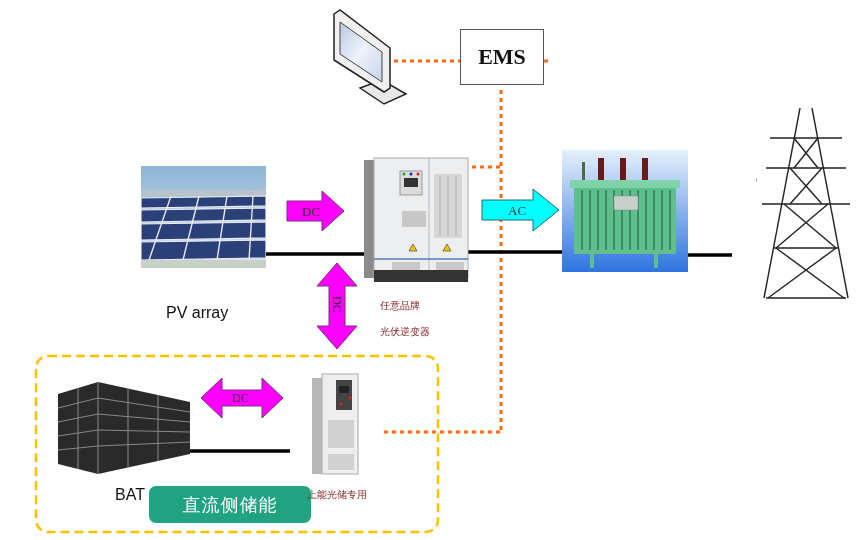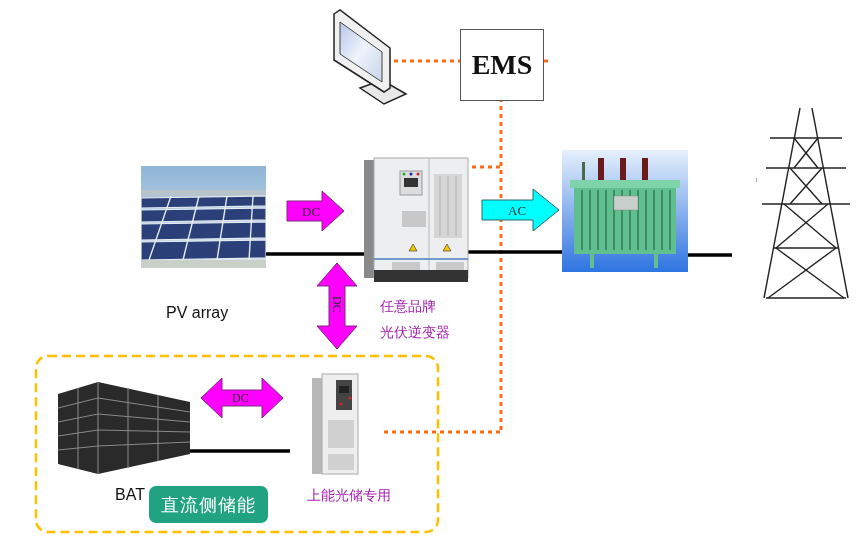--- a/index.html
+++ b/index.html
@@ -1,22 +1,22 @@
 <!DOCTYPE html>
 <html><head>
   <meta charset="utf-8">
   <style>
     html, body { margin: 0; padding: 0; background: #ffffff; }
     body { width: 862px; height: 540px; position: relative; overflow: hidden; font-family: "Liberation Serif", serif; }
     .abs { position: absolute; }
     svg.layer { position: absolute; left: 0; top: 0; }
     .serif-label { font-family: Liberation Sans, sans-serif; font-size: 16px; color: #111; }
-    .cjk-label { font-family: Liberation Serif, serif; font-size: 14px; color: #a21caf; line-height: 26px; }
-    .ems-box { left: 460px; top: 29px; width: 84px; height: 72px; border: 1.5px solid #555; background: #fff; box-sizing: border-box; display: flex; align-items: center; justify-content: center; font-family: "Liberation Serif", serif; font-weight: bold; font-size: 28px; color: #111; }
-    .badge { left: 149px; top: 486px; width: 119px; height: 37px; background: #21a382; border-radius: 7px; color: #fff; font-family: "DejaVu Sans", sans-serif; font-size: 18px; display: flex; align-items: center; justify-content: center; letter-spacing: 1px; }
+    .cjk-label { font-family: Liberation Mono, monospace; font-size: 10px; color: #7f1d1d; line-height: 26px; }
+    .ems-box { left: 460px; top: 29px; width: 84px; height: 56px; border: 1.5px solid #555; background: #fff; box-sizing: border-box; display: flex; align-items: center; justify-content: center; font-family: "Liberation Serif", serif; font-weight: bold; font-size: 22px; color: #111; }
+    .badge { left: 149px; top: 486px; width: 162px; height: 37px; background: #21a382; border-radius: 7px; color: #fff; font-family: "DejaVu Sans", sans-serif; font-size: 18px; display: flex; align-items: center; justify-content: center; letter-spacing: 1px; }
   </style>
 </head>
 <body>
 
 <svg class="layer" width="862" height="540">
 
   <g stroke="#ff6a13" stroke-width="3" stroke-dasharray="4,4" fill="none">
     <line x1="394" y1="61" x2="460" y2="61"></line>
     <line x1="544" y1="61" x2="550" y2="61"></line>
     <line x1="501" y1="90" x2="501" y2="432"></line>

